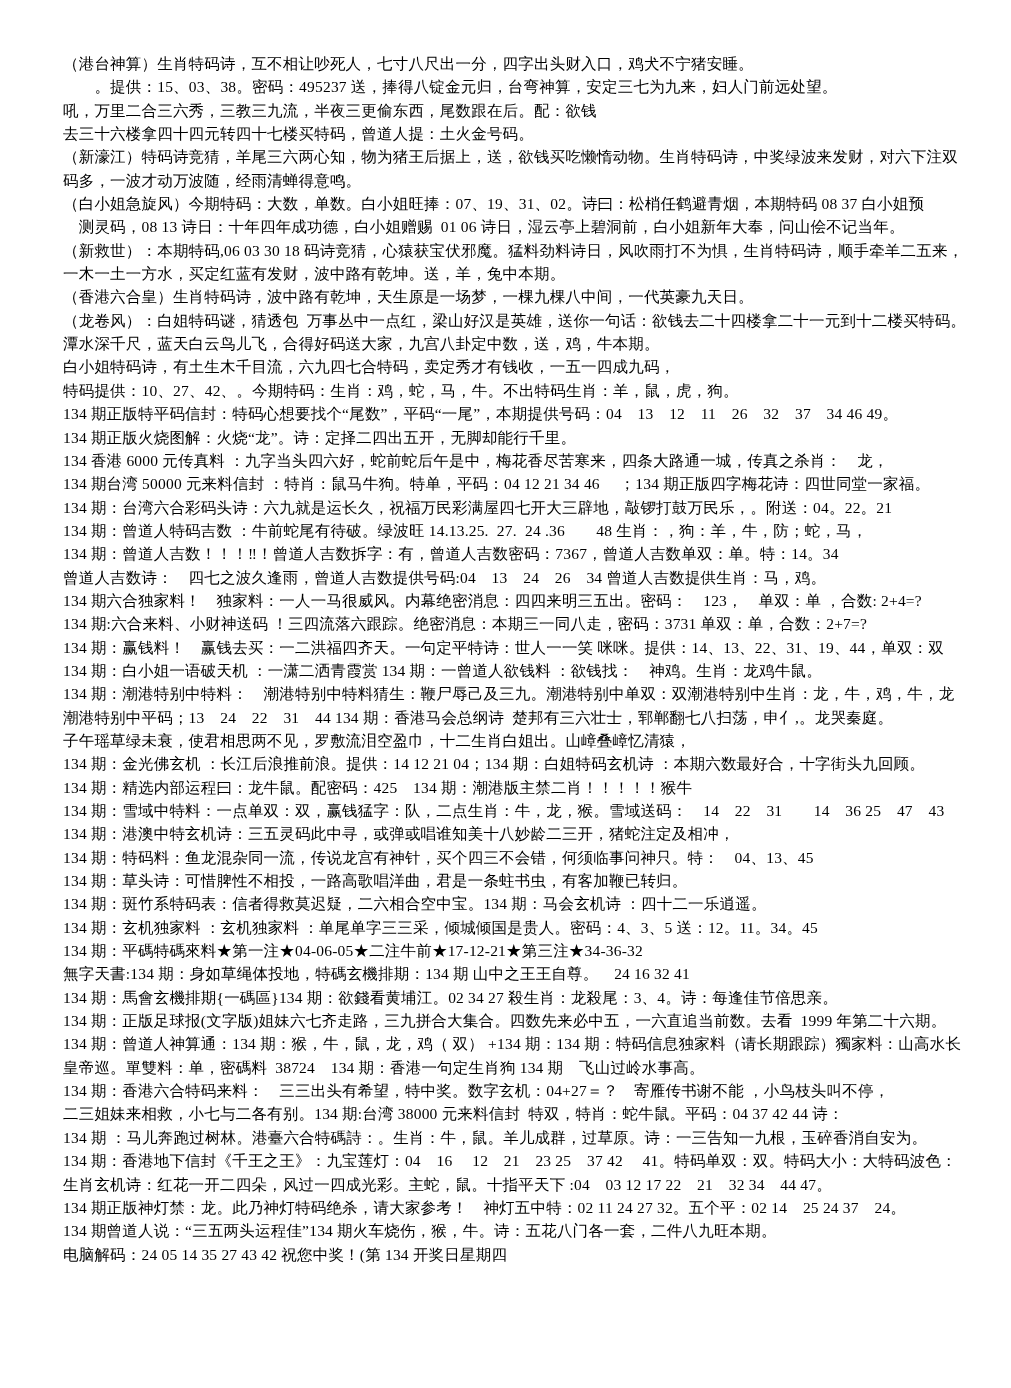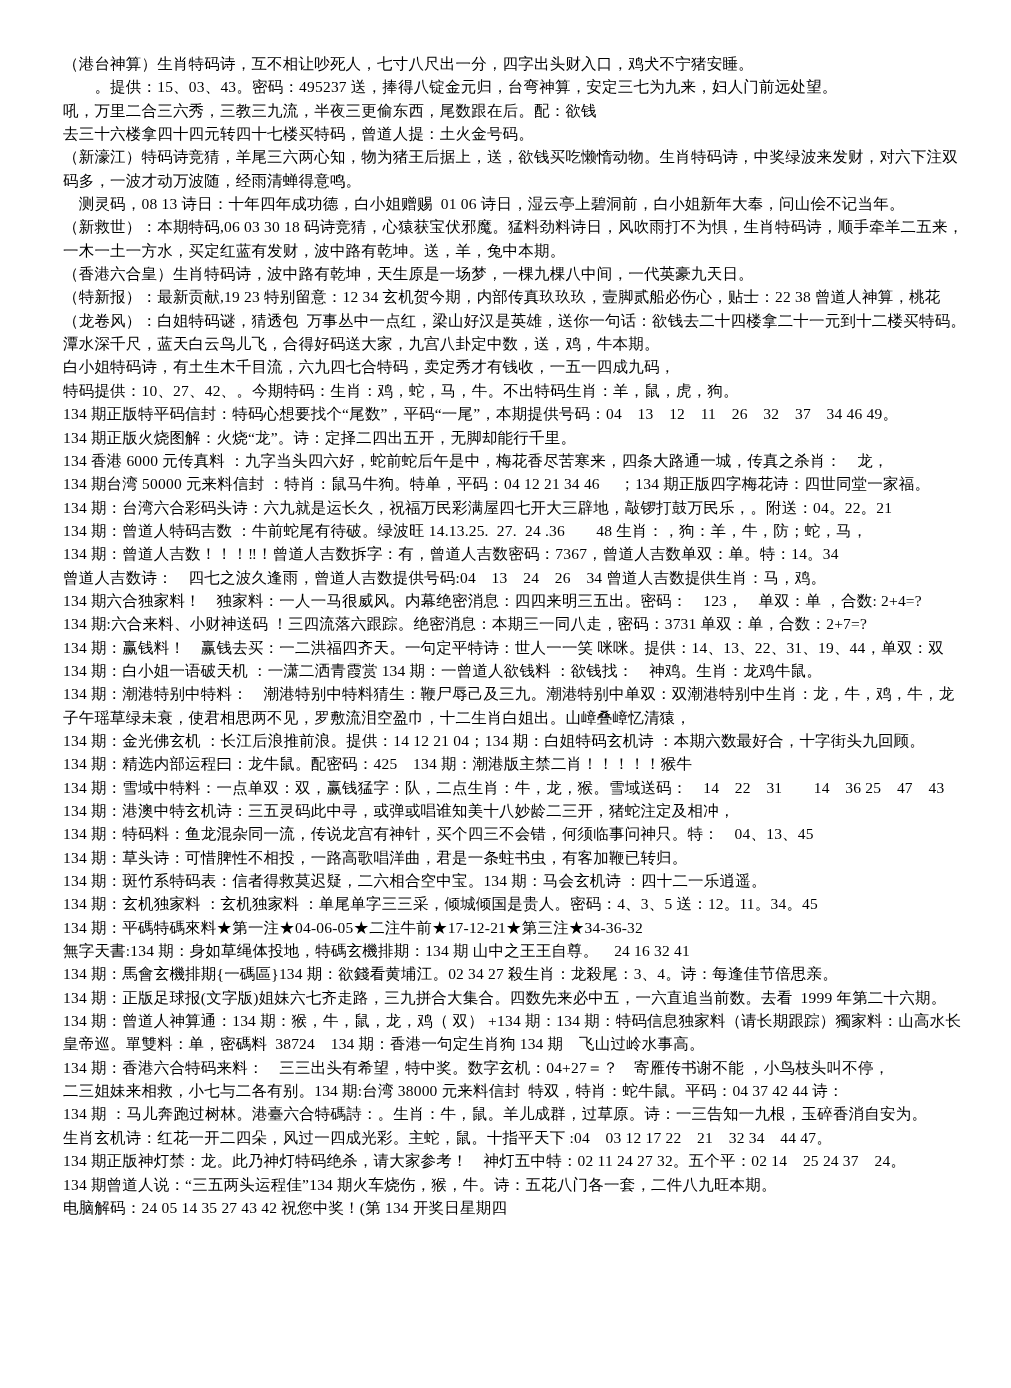--- a/index.html
+++ b/index.html
@@ -31,63 +31,65 @@
     color: #000000;
     letter-spacing: 0.2px;
   }
 </style>
 </head>
 <body>
 
 <div class="page">
   <div class="doc-lines" id="doc-lines">
       <div class="line">（港台神算）生肖特码诗，互不相让吵死人，七寸八尺出一分，四字出头财入口，鸡犬不宁猪安睡。</div>
-      <div class="line">　　。提供：15、03、43。密码：495237 送，捧得八锭金元归，台弯神算，安定三七为九来，妇人门前远处望。</div>
+      <div class="line">　　。提供：15、03、38。密码：495237 送，捧得八锭金元归，台弯神算，安定三七为九来，妇人门前远处望。</div>
       <div class="line">吼，万里二合三六秀，三教三九流，半夜三更偷东西，尾数跟在后。配：欲钱</div>
       <div class="line">去三十六楼拿四十四元转四十七楼买特码，曾道人提：土火金号码。</div>
       <div class="line">（新濠江）特码诗竞猜，羊尾三六两心知，物为猪王后据上，送，欲钱买吃懒惰动物。生肖特码诗，中奖绿波来发财，对六下注双</div>
       <div class="line">码多，一波才动万波随，经雨清蝉得意鸣。</div>
+      <div class="line">（白小姐急旋风）今期特码：大数，单数。白小姐旺捧：07、19、31、02。诗曰：松梢任鹤避青烟，本期特码 08 37 白小姐预</div>
       <div class="line">　测灵码，08 13 诗日：十年四年成功德，白小姐赠赐  01 06 诗日，湿云亭上碧洞前，白小姐新年大奉，问山侩不记当年。</div>
       <div class="line">（新救世）：本期特码,06 03 30 18 码诗竞猜，心猿获宝伏邪魔。猛料劲料诗日，风吹雨打不为惧，生肖特码诗，顺手牵羊二五来，</div>
       <div class="line">一木一土一方水，买定红蓝有发财，波中路有乾坤。送，羊，兔中本期。</div>
       <div class="line">（香港六合皇）生肖特码诗，波中路有乾坤，天生原是一场梦，一棵九棵八中间，一代英豪九天日。</div>
-      <div class="line">（特新报）：最新贡献,19 23 特别留意：12 34 玄机贺今期，内部传真玖玖玖，壹脚贰船必伤心，贴士：22 38 曾道人神算，桃花</div>
       <div class="line">（龙卷风）：白姐特码谜，猜透包  万事丛中一点红，梁山好汉是英雄，送你一句话：欲钱去二十四楼拿二十一元到十二楼买特码。</div>
       <div class="line">潭水深千尺，蓝天白云鸟儿飞，合得好码送大家，九宫八卦定中数，送，鸡，牛本期。</div>
       <div class="line">白小姐特码诗，有土生木千目流，六九四七合特码，卖定秀才有钱收，一五一四成九码，</div>
       <div class="line">特码提供：10、27、42、。今期特码：生肖：鸡，蛇，马，牛。不出特码生肖：羊，鼠，虎，狗。</div>
       <div class="line">134 期正版特平码信封：特码心想要找个“尾数”，平码“一尾”，本期提供号码：04　13　12　11　26　32　37　34 46 49。</div>
       <div class="line">134 期正版火烧图解：火烧“龙”。诗：定择二四出五开，无脚却能行千里。</div>
       <div class="line">134 香港 6000 元传真料 ：九字当头四六好，蛇前蛇后午是中，梅花香尽苦寒来，四条大路通一城，传真之杀肖：　龙，</div>
       <div class="line">134 期台湾 50000 元来料信封 ：特肖：鼠马牛狗。特单，平码：04 12 21 34 46 　；134 期正版四字梅花诗：四世同堂一家福。</div>
       <div class="line">134 期：台湾六合彩码头诗：六九就是运长久，祝福万民彩满屋四七开大三辟地，敲锣打鼓万民乐，。附送：04。22。21</div>
       <div class="line">134 期：曾道人特码吉数 ：牛前蛇尾有待破。绿波旺 14.13.25.  27.  24 .36　　48 生肖：，狗：羊，牛，防；蛇，马，</div>
       <div class="line">134 期：曾道人吉数！！！‼！曾道人吉数拆字：有，曾道人吉数密码：7367，曾道人吉数单双：单。特：14。34</div>
       <div class="line">曾道人吉数诗：　四七之波久逢雨，曾道人吉数提供号码:04　13　24　26　34 曾道人吉数提供生肖：马，鸡。</div>
       <div class="line">134 期六合独家料！　独家料：一人一马很威风。内幕绝密消息：四四来明三五出。密码：　123，　单双：单 ，合数: 2+4=?</div>
       <div class="line">134 期:六合来料、小财神送码 ！三四流落六跟踪。绝密消息：本期三一同八走，密码：3731 单双：单，合数：2+7=?</div>
       <div class="line">134 期：赢钱料！　赢钱去买：一二洪福四齐天。一句定平特诗：世人一一笑 咪咪。提供：14、13、22、31、19、44，单双：双</div>
       <div class="line">134 期：白小姐一语破天机 ：一潇二洒青霞赏 134 期：一曾道人欲钱料 ：欲钱找：　神鸡。生肖：龙鸡牛鼠。</div>
       <div class="line">134 期：潮港特别中特料：　潮港特别中特料猜生：鞭尸辱己及三九。潮港特别中单双：双潮港特别中生肖：龙，牛，鸡，牛，龙</div>
+      <div class="line">潮港特别中平码；13　24　22　31　44 134 期：香港马会总纲诗  楚邦有三六壮士，郓郸翻七八扫荡，申亻,。龙哭秦庭。</div>
       <div class="line">子午瑶草绿未衰，使君相思两不见，罗敷流泪空盈巾，十二生肖白姐出。山嶂叠嶂忆清猿，</div>
       <div class="line">134 期：金光佛玄机 ：长江后浪推前浪。提供：14 12 21 04；134 期：白姐特码玄机诗 ：本期六数最好合，十字街头九回顾。</div>
       <div class="line">134 期：精选内部运程曰：龙牛鼠。配密码：425　134 期：潮港版主禁二肖！！！！！猴牛</div>
       <div class="line">134 期：雪域中特料：一点单双：双，赢钱猛字：队，二点生肖：牛，龙，猴。雪域送码：　14　22　31　　14　36 25　47　43</div>
       <div class="line">134 期：港澳中特玄机诗：三五灵码此中寻，或弹或唱谁知美十八妙龄二三开，猪蛇注定及相冲，</div>
       <div class="line">134 期：特码料：鱼龙混杂同一流，传说龙宫有神针，买个四三不会错，何须临事问神只。特：　04、13、45</div>
       <div class="line">134 期：草头诗：可惜脾性不相投，一路高歌唱洋曲，君是一条蛀书虫，有客加鞭已转归。</div>
       <div class="line">134 期：斑竹系特码表：信者得救莫迟疑，二六相合空中宝。134 期：马会玄机诗 ：四十二一乐逍遥。</div>
       <div class="line">134 期：玄机独家料 ：玄机独家料 ：单尾单字三三采，倾城倾国是贵人。密码：4、3、5 送：12。11。34。45</div>
       <div class="line">134 期：平碼特碼來料★第一注★04-06-05★二注牛前★17-12-21★第三注★34-36-32</div>
       <div class="line">無字天書:134 期：身如草绳体投地，特碼玄機排期：134 期 山中之王王自尊。　24 16 32 41</div>
       <div class="line">134 期：馬會玄機排期{一碼區}134 期：欲錢看黄埔江。02 34 27 殺生肖：龙殺尾：3、4。诗：每逢佳节倍思亲。</div>
       <div class="line">134 期：正版足球报(文字版)姐妹六七齐走路，三九拼合大集合。四数先来必中五，一六直追当前数。去看  1999 年第二十六期。</div>
       <div class="line">134 期：曾道人神算通：134 期：猴，牛，鼠，龙，鸡（ 双） +134 期：134 期：特码信息独家料（请长期跟踪）獨家料：山高水长</div>
       <div class="line">皇帝巡。單雙料：单，密碼料  38724　134 期：香港一句定生肖狗 134 期　飞山过岭水事高。</div>
       <div class="line">134 期：香港六合特码来料：　三三出头有希望，特中奖。数字玄机：04+27＝？　寄雁传书谢不能 ，小鸟枝头叫不停，</div>
       <div class="line">二三姐妹来相救，小七与二各有别。134 期:台湾 38000 元来料信封  特双，特肖：蛇牛鼠。平码：04 37 42 44 诗：</div>
       <div class="line">134 期 ：马儿奔跑过树林。港臺六合特碼詩：。生肖：牛，鼠。羊儿成群，过草原。诗：一三告知一九根，玉碎香消自安为。</div>
+      <div class="line">134 期：香港地下信封《千王之王》：九宝莲灯：04　16　 12　21　23 25　37 42　 41。特码单双：双。特码大小：大特码波色：</div>
       <div class="line">生肖玄机诗：红花一开二四朵，风过一四成光彩。主蛇，鼠。十指平天下 :04　03 12 17 22　21　32 34　44 47。</div>
       <div class="line">134 期正版神灯禁：龙。此乃神灯特码绝杀，请大家参考！　神灯五中特：02 11 24 27 32。五个平：02 14　25 24 37　24。</div>
       <div class="line">134 期曾道人说：“三五两头运程佳”134 期火车烧伤，猴，牛。诗：五花八门各一套，二件八九旺本期。</div>
       <div class="line">电脑解码：24 05 14 35 27 43 42 祝您中奖！(第 134 开奖日星期四</div>
     </div>
 </div>
 
 </body></html>

